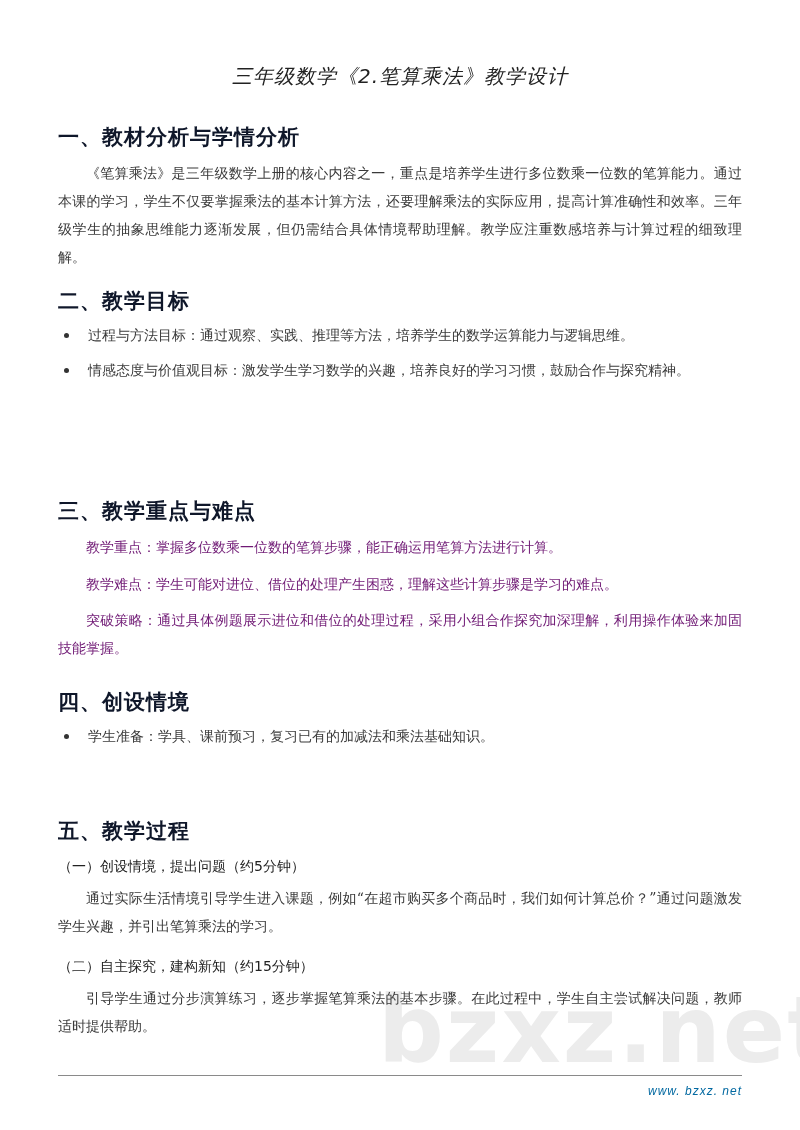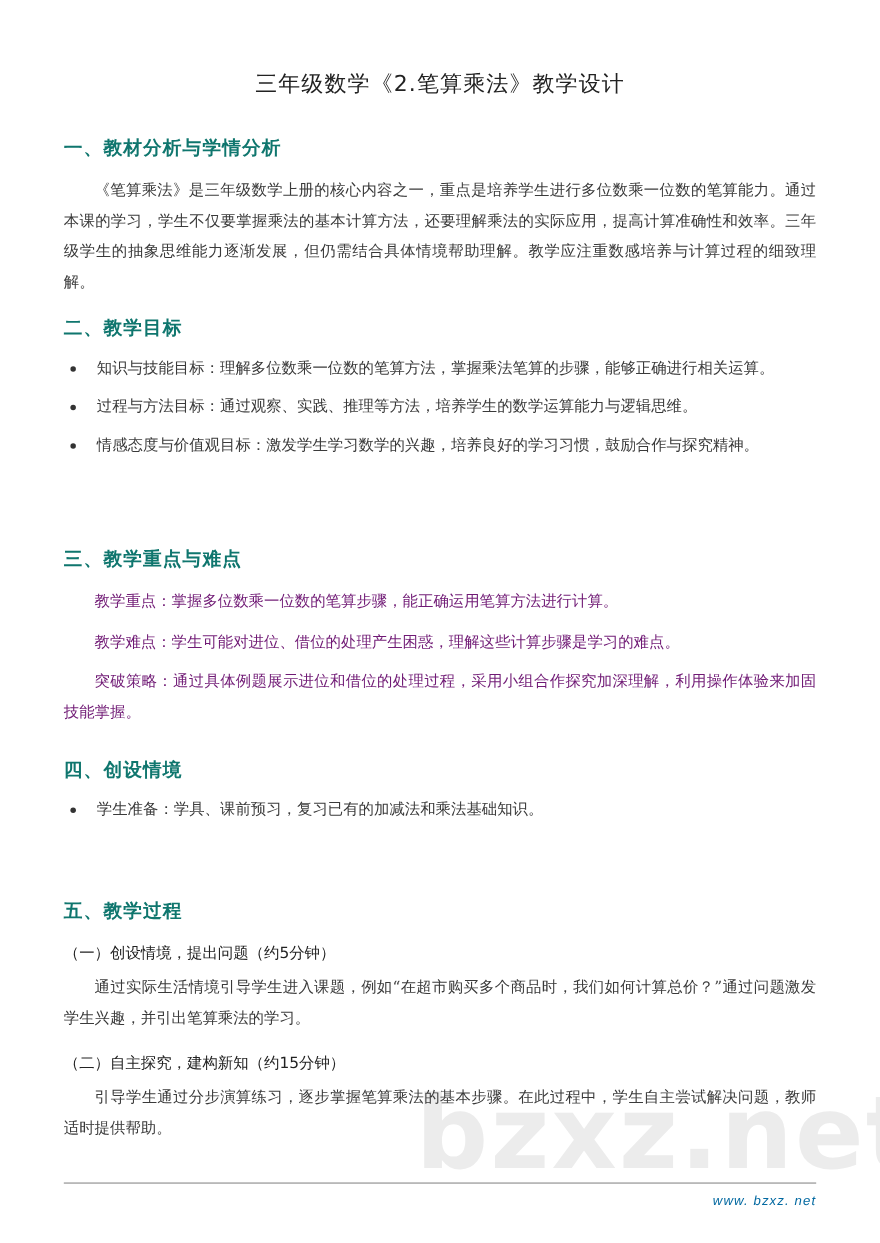--- a/index.html
+++ b/index.html
@@ -5,26 +5,26 @@
     html, body { margin: 0; padding: 0; background: #ffffff; }
     body {
       width: 800px; height: 1130px; position: relative; overflow: hidden;
       font-family: "DejaVu Serif", "Liberation Serif", serif;
       color: #333333;
     }
     .page { position: absolute; left: 58px; top: 0; width: 684px; }
     .title {
       position: absolute; left: 0; top: 63px; width: 684px; text-align: center;
       font-family: "DejaVu Sans", "Liberation Sans", sans-serif;
-      font-size: 20px; color: #222222; letter-spacing: 1px; margin: 0; font-weight: normal;
+      font-size: 20px; color: #222222; letter-spacing: 1px; margin: 0; font-weight: normal; font-style: italic;
     }
     .h2 {
       position: absolute; left: 0; margin: 0;
       font-family: Liberation Mono, monospace;
-      font-size: 17px; font-weight: bold; color: #0f766e; letter-spacing: 1px;
+      font-size: 21px; font-weight: bold; color: #0f172a; letter-spacing: 1px;
     }
     .h3 {
       position: absolute; left: 0; margin: 0;
       font-family: "DejaVu Sans", "Liberation Sans", sans-serif;
       font-size: 14px; font-weight: normal; color: #222222;
     }
     .para {
       position: absolute; left: 0; width: 684px; margin: 0;
       font-size: 14px; line-height: 28px; text-indent: 28px; color: #3a3a3a;
       text-align: justify;
@@ -60,21 +60,20 @@
 <div class="watermark">bzxz.net</div>
 
 <div class="page content">
   <h1 class="title">三年级数学《2.笔算乘法》教学设计</h1>
 
   <h2 class="h2" style="top:123px">一、教材分析与学情分析</h2>
   <p class="para" style="top:159px">《笔算乘法》是三年级数学上册的核心内容之一，重点是培养学生进行多位数乘一位数的笔算能力。通过本课的学习，学生不仅要掌握乘法的基本计算方法，还要理解乘法的实际应用，提高计算准确性和效率。三年级学生的抽象思维能力逐渐发展，但仍需结合具体情境帮助理解。教学应注重数感培养与计算过程的细致理解。</p>
 
   <h2 class="h2" style="top:287px">二、教学目标</h2>
   <ul class="bullets" style="top:322px">
-    <li><span class="dot"></span><span>知识与技能目标：理解多位数乘一位数的笔算方法，掌握乘法笔算的步骤，能够正确进行相关运算。</span></li>
     <li><span class="dot"></span><span>过程与方法目标：通过观察、实践、推理等方法，培养学生的数学运算能力与逻辑思维。</span></li>
     <li><span class="dot"></span><span>情感态度与价值观目标：激发学生学习数学的兴趣，培养良好的学习习惯，鼓励合作与探究精神。</span></li>
   </ul>
 
   <h2 class="h2" style="top:497px">三、教学重点与难点</h2>
   <p class="plain" style="top:533px">教学重点：掌握多位数乘一位数的笔算步骤，能正确运用笔算方法进行计算。</p>
   <p class="plain" style="top:570px">教学难点：学生可能对进位、借位的处理产生困惑，理解这些计算步骤是学习的难点。</p>
   <p class="plain" style="top:606px">突破策略：通过具体例题展示进位和借位的处理过程，采用小组合作探究加深理解，利用操作体验来加固技能掌握。</p>
 
   <h2 class="h2" style="top:688px">四、创设情境</h2>

